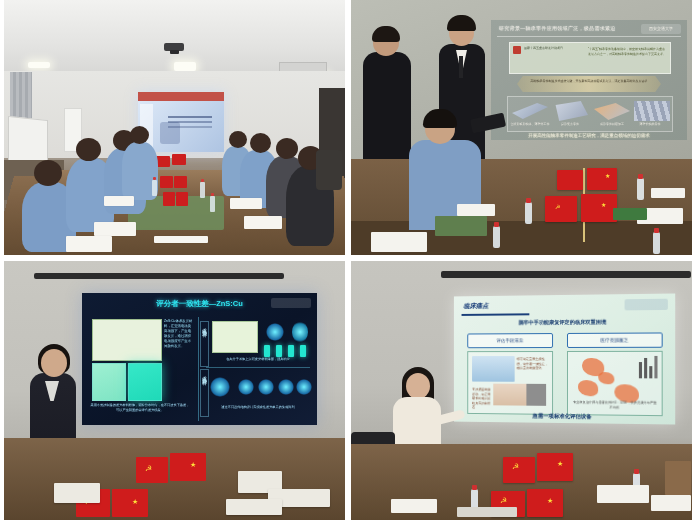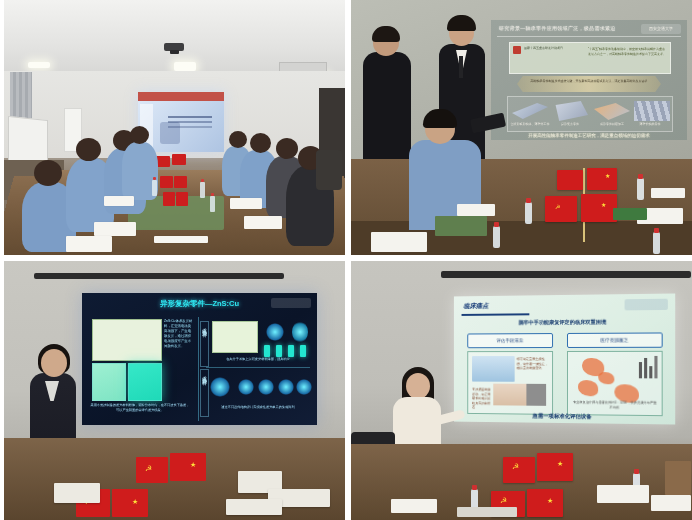--- a/index.html
+++ b/index.html
@@ -314,21 +314,21 @@
     <div class="pap" style="left:286px;top:208px;width:46px;height:16px;"></div>
     <div class="pap" style="left:300px;top:188px;width:34px;height:10px;"></div>
     <div class="green" style="left:84px;top:216px;width:52px;height:20px;"></div>
     <div class="green" style="left:262px;top:208px;width:34px;height:12px;background:#3f7a3f;"></div>
   </div>
 
   <div class="photo p3">
     <div class="rail"></div>
 
     <div class="slide3">
-      <div class="s3-title">异形复杂零件—ZnS:Cu</div>
+      <div class="s3-title">评分者一致性差—ZnS:Cu</div>
       <div class="s3-logo"></div>
       <div class="s3-divider"></div>
       <div class="s3-hdiv"></div>
 
       <div class="s3-chart"></div>
       <div class="s3-txt">ZnS:Cu体系发光材料，在交流电场及高场强下，产生电致发光，通过调控电场强度可产生不同颜色发光。</div>
 
       <div class="s3-img s3-imgA"></div>
       <div class="s3-img s3-imgB"></div>
       <div class="s3-cap">采用水热法制备的发光材料粉体，颗粒分布均匀，在不同波长下激发，可以产生明显的蓝绿色发光现象。</div>

